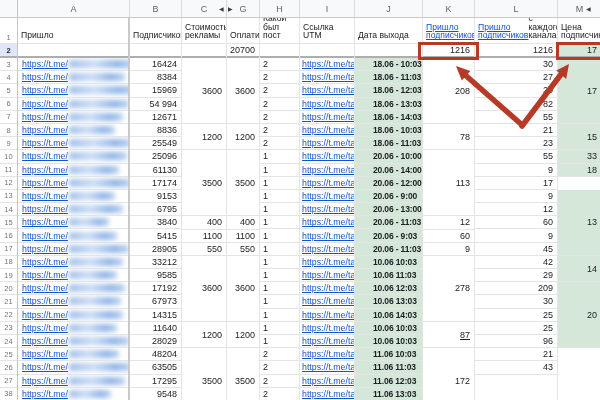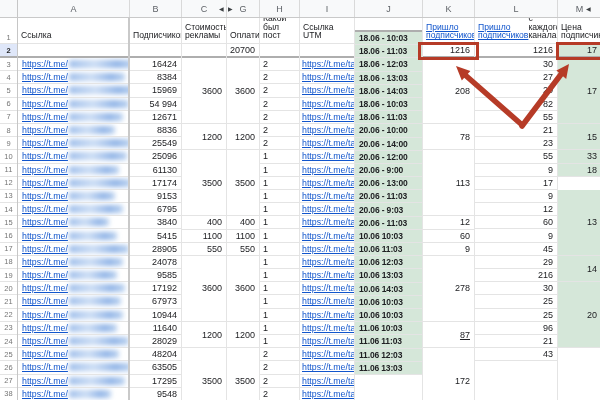--- a/index.html
+++ b/index.html
@@ -21,21 +21,21 @@
         align-items:center;overflow:hidden;white-space:nowrap;flex:none;}
   .r1{height:26px;align-items:flex-end;padding:2px 3px 3px 3px;font-size:8.6px;line-height:8.7px;
       white-space:normal;overflow:hidden;}
   .r2{height:14px;border-bottom:2px solid #aeaeae;}
   .d{height:13.2px;}
   .num{justify-content:center;font-size:7.5px;color:#757575;padding:0;}
   .num.sel{background:#dfe7f9;color:#1f1f1f;font-weight:bold;}
   .right{justify-content:flex-end;padding-right:4px;}
   .left{padding-left:3px;}
   .green{background:#d5e7d9;}
-  .boldcell{font-weight:700;font-size:8.5px;letter-spacing:-0.15px;padding-left:4px;}
+  .boldcell{font-weight:700;font-size:8.5px;letter-spacing:-0.15px;padding-left:18px;}
   .linkcell{padding-left:4px;}
   .link{color:#1155cc;text-decoration:underline;font-size:8.8px;flex:none;}
   .hlink{color:#1155cc;text-decoration:underline;}
   .blob{display:inline-block;height:8px;margin-left:1px;border-radius:2px;flex:none;
         background:linear-gradient(90deg,#9dbdea,#cadcf4 40%,#8fb3e6 75%,#bcd3f0);filter:blur(2.5px);}
   .mrg{justify-content:flex-end;}
   
   .redbox{position:absolute;border:3px solid #b63b27;background:transparent;z-index:5;box-sizing:border-box;}
   .annot-svg{position:absolute;top:0;left:0;z-index:6;pointer-events:none;}
 </style>
@@ -84,21 +84,21 @@
         <div class="cell d num">21</div>
         <div class="cell d num">22</div>
         <div class="cell d num">23</div>
         <div class="cell d num">24</div>
         <div class="cell d num">25</div>
         <div class="cell d num">26</div>
         <div class="cell d num">27</div>
         <div class="cell d num">38</div>
       </div>
       <div class="rcol frozencol" style="width: 112px;">
-        <div class="cell r1">Ссылка</div>
+        <div class="cell r1">Пришло</div>
         <div class="cell r2"></div>
         <div class="cell d linkcell">
           <span class="link">https://t.me/</span>
           <span class="blob" style="width: 64px;"></span>
         </div>
         <div class="cell d linkcell">
           <span class="link">https://t.me/</span>
           <span class="blob" style="width: 56px;"></span>
         </div>
         <div class="cell d linkcell">
@@ -209,25 +209,25 @@
         <div class="cell d right">8836</div>
         <div class="cell d right">25549</div>
         <div class="cell d right">25096</div>
         <div class="cell d right">61130</div>
         <div class="cell d right">17174</div>
         <div class="cell d right">9153</div>
         <div class="cell d right">6795</div>
         <div class="cell d right">3840</div>
         <div class="cell d right">5415</div>
         <div class="cell d right">28905</div>
-        <div class="cell d right">24078</div>
+        <div class="cell d right">33212</div>
         <div class="cell d right">9585</div>
         <div class="cell d right">17192</div>
         <div class="cell d right">67973</div>
-        <div class="cell d right">10944</div>
+        <div class="cell d right">14315</div>
         <div class="cell d right">11640</div>
         <div class="cell d right">28029</div>
         <div class="cell d right">48204</div>
         <div class="cell d right">63505</div>
         <div class="cell d right">17295</div>
         <div class="cell d right">9548</div>
       </div>
       <div class="rcol" style="width: 45px;">
         <div class="cell r1">Стоимость рекламы</div>
         <div class="cell r2 right"></div>
@@ -360,20 +360,21 @@
           <span class="link">https://t.me/ta</span>
         </div>
         <div class="cell d linkcell" style="padding-left: 2px;">
           <span class="link">https://t.me/ta</span>
         </div>
         <div class="cell d linkcell" style="padding-left: 2px;">
           <span class="link">https://t.me/ta</span>
         </div>
       </div>
       <div class="rcol" style="width: 68px;">
+        <div class="cell r1">Дата выхода</div>
         <div class="cell r2"></div>
         <div class="cell d left green boldcell">18.06 - 10:03</div>
         <div class="cell d left green boldcell">18.06 - 11:03</div>
         <div class="cell d left green boldcell">18.06 - 12:03</div>
         <div class="cell d left green boldcell">18.06 - 13:03</div>
         <div class="cell d left green boldcell">18.06 - 14:03</div>
         <div class="cell d left green boldcell">18.06 - 10:03</div>
         <div class="cell d left green boldcell">18.06 - 11:03</div>
         <div class="cell d left green boldcell">20.06 - 10:00</div>
         <div class="cell d left green boldcell">20.06 - 14:00</div>
@@ -424,22 +425,23 @@
         <div class="cell d right">21</div>
         <div class="cell d right">23</div>
         <div class="cell d right">55</div>
         <div class="cell d right">9</div>
         <div class="cell d right">17</div>
         <div class="cell d right">9</div>
         <div class="cell d right">12</div>
         <div class="cell d right">60</div>
         <div class="cell d right">9</div>
         <div class="cell d right">45</div>
+        <div class="cell d right">42</div>
         <div class="cell d right">29</div>
-        <div class="cell d right">216</div>
+        <div class="cell d right">209</div>
         <div class="cell d right">30</div>
         <div class="cell d right">25</div>
         <div class="cell d right">25</div>
         <div class="cell d right">96</div>
         <div class="cell d right">21</div>
         <div class="cell d right">43</div>
       </div>
       <div class="rcol" style="width: 44px;">
         <div class="cell r1">Цена подписчика</div>
         <div class="cell r2 right green">17</div>

